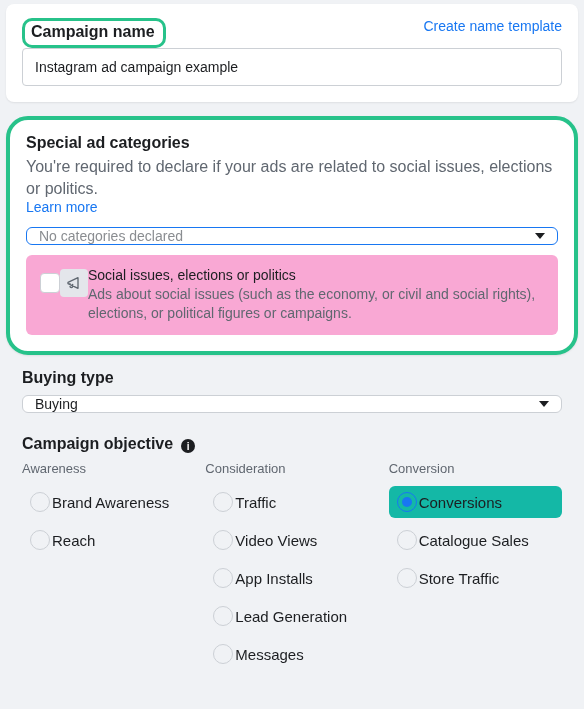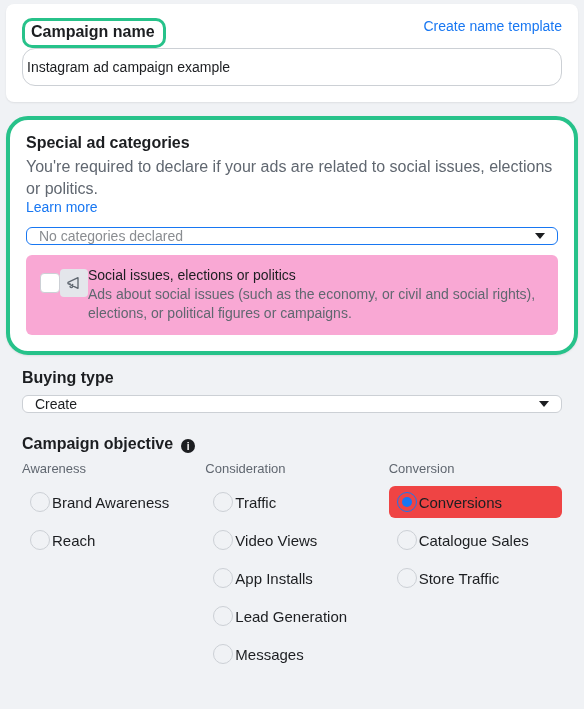--- a/index.html
+++ b/index.html
@@ -35,22 +35,22 @@
     display: inline-block;
   }
   .link {
     color: #1877f2;
     font-size: 14px;
     cursor: pointer;
   }
   .text-input {
     width: 100%;
     border: 1px solid #ccd0d5;
-    border-radius: 13px;
-    padding: 10px 4px;
+    border-radius: 4px;
+    padding: 10px 12px;
     font-size: 14px;
     color: #1c1e21;
     font-family: inherit;
   }
   .card-highlight {
     border: 4px solid #27c28a;
     border-radius: 22px;
   }
   .subtext {
     font-size: 16px;
@@ -151,21 +151,21 @@
     display: flex;
     align-items: center;
     gap: 2px;
     padding: 6px 8px;
     border-radius: 6px;
     margin-bottom: 6px;
     cursor: pointer;
     text-align: center;
   }
   .radio-row.selected {
-    background: #ef4444;
+    background: #14b8a6;
   }
   .radio {
     width: 20px; height: 20px;
     border: 1.5px solid #ccd0d5;
     border-radius: 50%;
     position: relative;
     flex-shrink: 0;
   }
   .radio.checked {
     border-color: #1877f2;
@@ -216,21 +216,21 @@
     <div>
       <div class="option-title">Social issues, elections or politics</div>
       <div class="option-desc">Ads about social issues (such as the economy, or civil and social rights), elections, or political figures or campaigns.</div>
     </div>
   </div>
 </div>
 
 <div class="nocard">
   <div class="section-title">Buying type</div>
   <div class="select-box plain mt-sm">
-    <span>Create</span>
+    <span>Buying</span>
     <span class="caret"></span>
   </div>
 </div>
 
 <div class="nocard" style="margin-top:22px">
   <div>
     <span class="section-title">Campaign objective</span>
     <span class="info-icon">i</span>
   </div>
   <div class="obj-columns" id="obj-columns">

